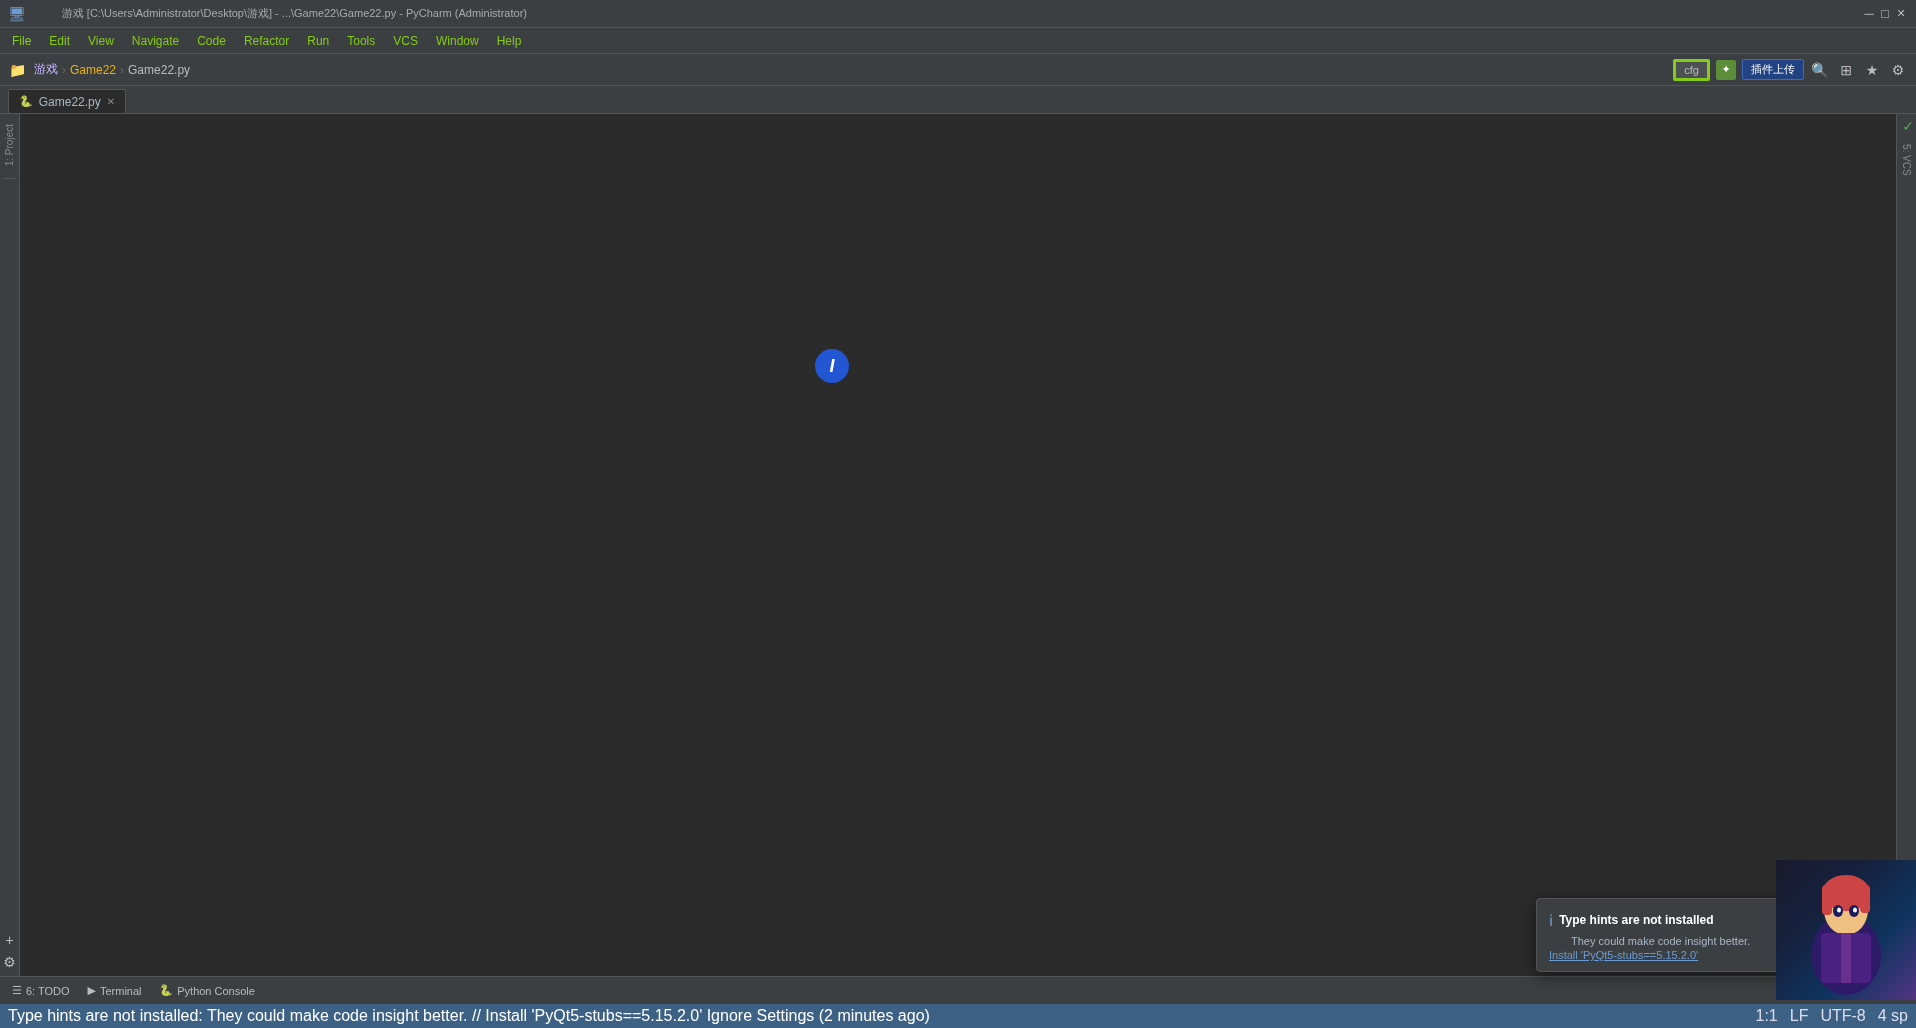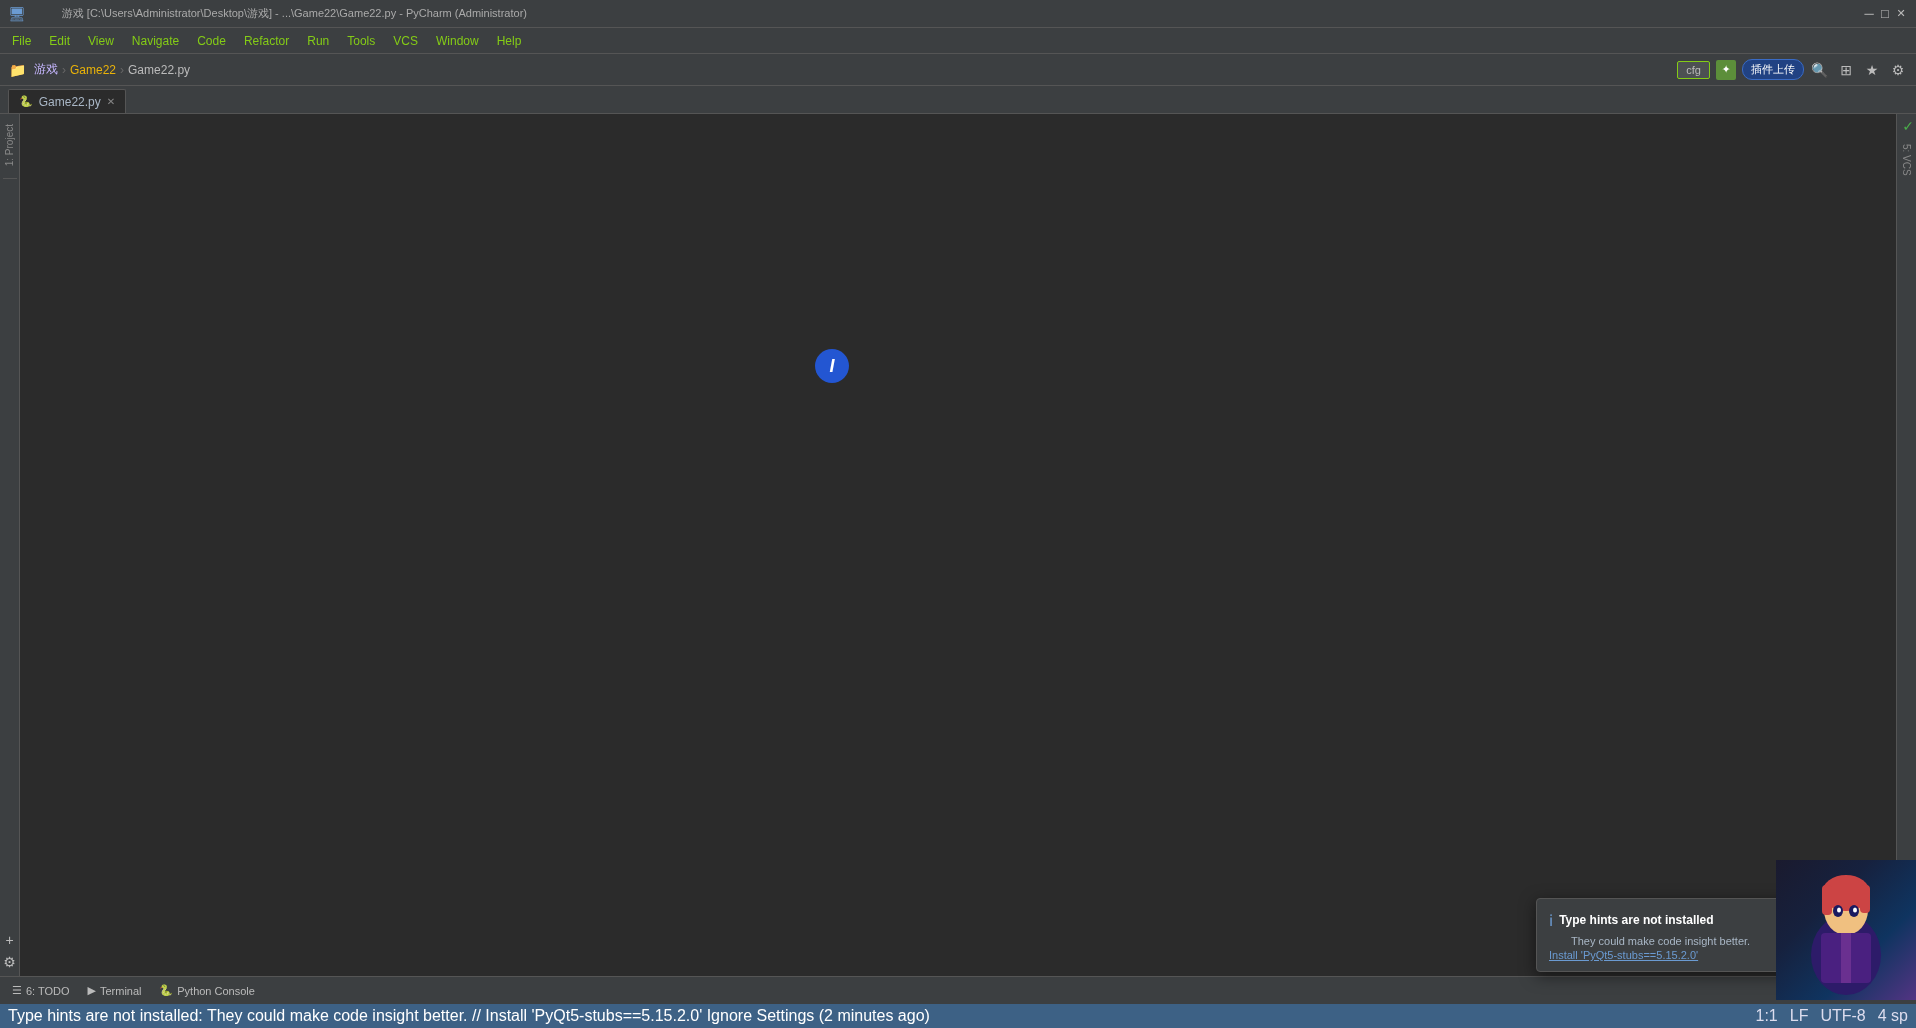--- a/index.html
+++ b/index.html
@@ -91,34 +91,34 @@
     .breadcrumb-sep { color: #666; }
     .toolbar-right {
       margin-left: auto;
       display: flex;
       align-items: center;
       gap: 6px;
     }
     .toolbar-btn {
       padding: 2px 8px;
       background: #4c5052;
-      border: 1px solid #84cc16;
+      border: 3px solid #84cc16;
       color: #bbb;
       font-size: 11px;
       cursor: pointer;
       border-radius: 2px;
     }
     .toolbar-btn-accent {
       background: #214283;
       border: 1px solid #3a6bc4;
       color: #fff;
       padding: 2px 8px;
       font-size: 11px;
       cursor: pointer;
-      border-radius: 10px;
+      border-radius: 2px;
     }
     .toolbar-icon {
       width: 20px;
       height: 20px;
       display: flex;
       align-items: center;
       justify-content: center;
       color: #bbb;
       cursor: pointer;
       border-radius: 2px;

